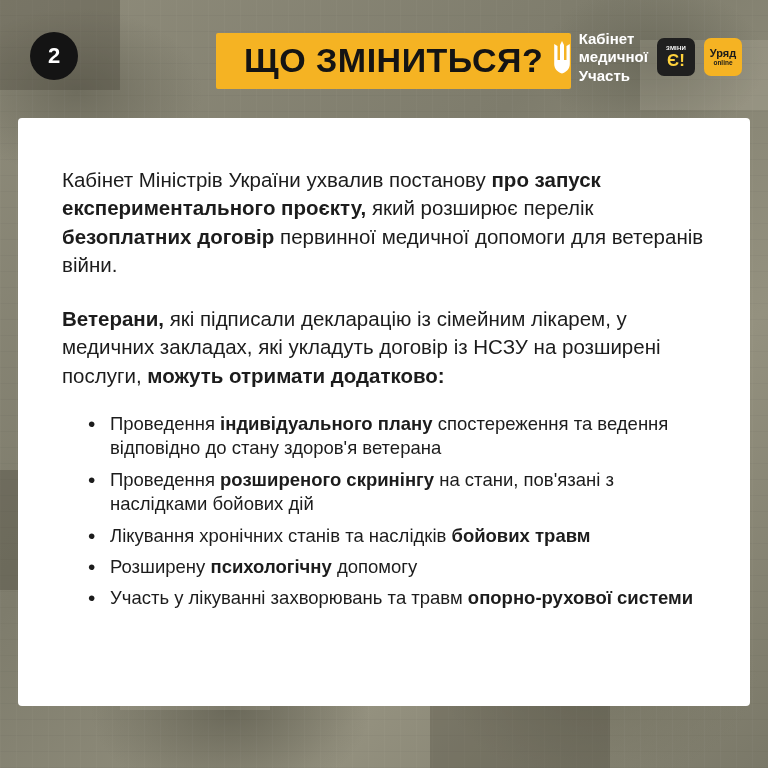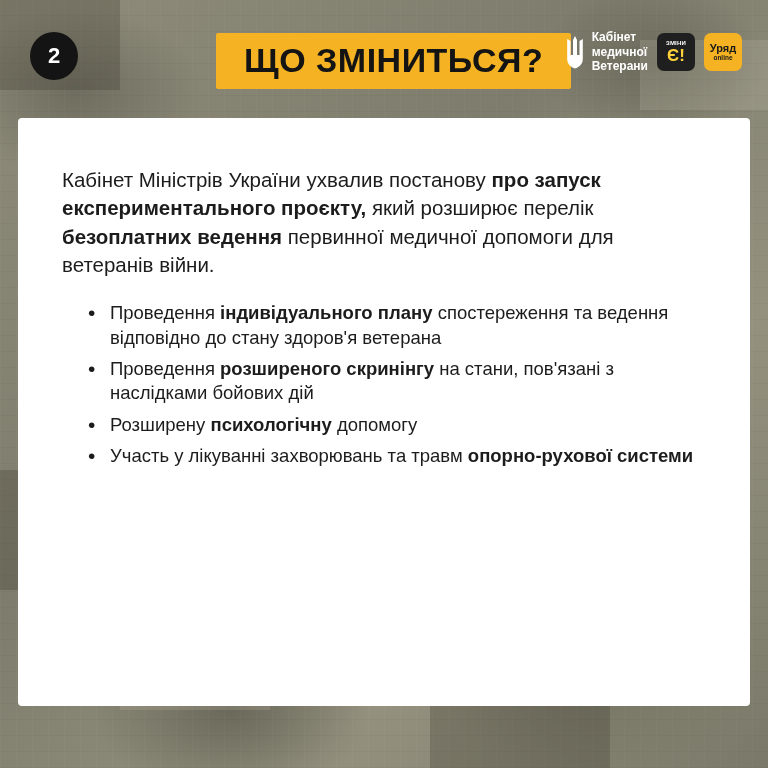--- a/index.html
+++ b/index.html
@@ -99,21 +99,21 @@
     align-items: center;
     gap: 6px;
   }
   .trident {
     width: 22px;
     height: 34px;
     display: block;
   }
   .logo-cmu-text {
     color: #ffffff;
-    font-size: 12px;
+    font-size: 15px;
     font-weight: bold;
     line-height: 1.22;
     white-space: nowrap;
   }
   .logo-badge {
     width: 38px;
     height: 38px;
     border-radius: 7px;
     display: flex;
     flex-direction: column;
@@ -216,44 +216,46 @@
     </div>
 
     <div class="logos">
       <div class="logo-cmu">
         <svg class="trident" viewBox="0 0 22 34">
           <path d="M11 1 L13 5 L13 20 L15.5 20 L15.5 6 L18.8 4 L18.8 24 C18.8 29 15 32.5 11 33.5 C7 32.5 3.2 29 3.2 24 L3.2 4 L6.5 6 L6.5 20 L9 20 L9 5 Z" fill="#ffffff"></path>
         </svg>
         <div class="logo-cmu-text">
           <div>Кабінет</div>
           <div>медичної</div>
-          <div>Ветерани</div>
+          <div>Участь</div>
         </div>
       </div>
 
       <div class="logo-badge logo-diia">
         <div class="small">ЗМІНИ</div>
         <div class="big">Є!</div>
       </div>
 
       <div class="logo-badge logo-uryad">
         <div class="big">Уряд</div>
         <div class="small">online</div>
       </div>
     </div>
   </div>
 
   <div class="card">
     <div class="card-inner">
 
-      <p class="para"><span>Кабінет Міністрів України ухвалив постанову </span><span class="b">про запуск експериментального проєкту,</span><span> який розширює перелік </span><span class="b">безоплатних ведення</span><span> первинної медичної допомоги для ветеранів війни.</span></p>
-
+      <p class="para"><span>Кабінет Міністрів України ухвалив постанову </span><span class="b">про запуск експериментального проєкту,</span><span> який розширює перелік </span><span class="b">безоплатних договір</span><span> первинної медичної допомоги для ветеранів війни.</span></p>
+
+      <p class="para"><span class="b">Ветерани,</span><span> які підписали декларацію із сімейним лікарем, у медичних закладах, які укладуть договір із НСЗУ на розширені послуги, </span><span class="b">можуть отримати додатково:</span></p>
 
       <ul class="bullets">
         <li><span>Проведення </span><span class="b">індивідуального плану</span><span> спостереження та ведення відповідно до стану здоров'я ветерана</span></li>
         <li><span>Проведення </span><span class="b">розширеного скринінгу</span><span> на стани, пов'язані з наслідками бойових дій</span></li>
+        <li><span>Лікування хронічних станів та наслідків </span><span class="b">бойових травм</span><span></span></li>
         <li><span>Розширену </span><span class="b">психологічну</span><span> допомогу</span></li>
         <li><span>Участь у лікуванні захворювань та травм </span><span class="b">опорно-рухової системи</span><span></span></li>
       </ul>
 
     </div>
   </div>
 </div>
 
 </body></html>

